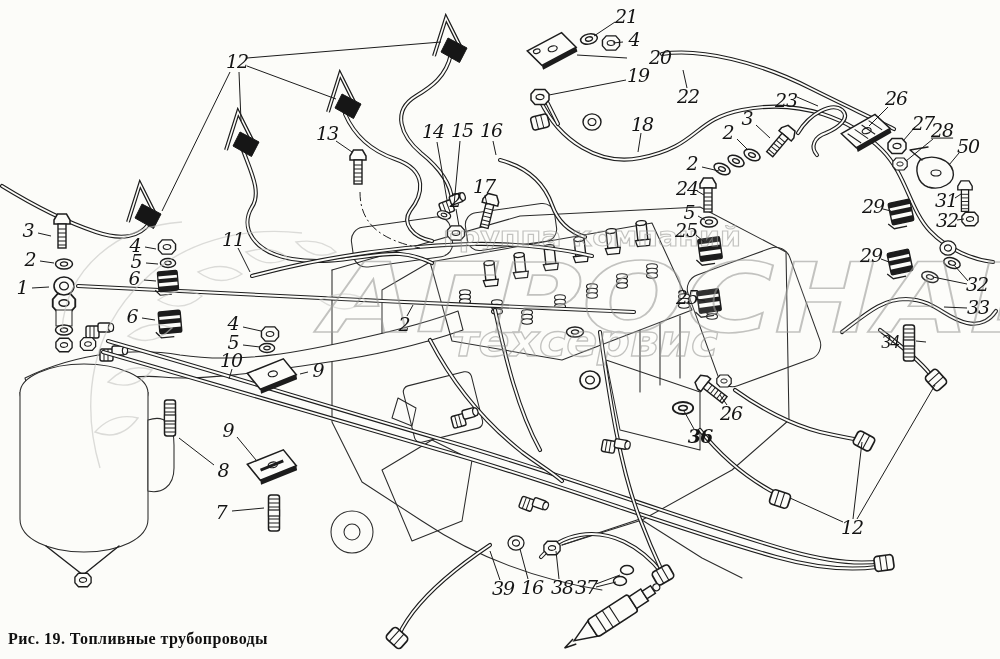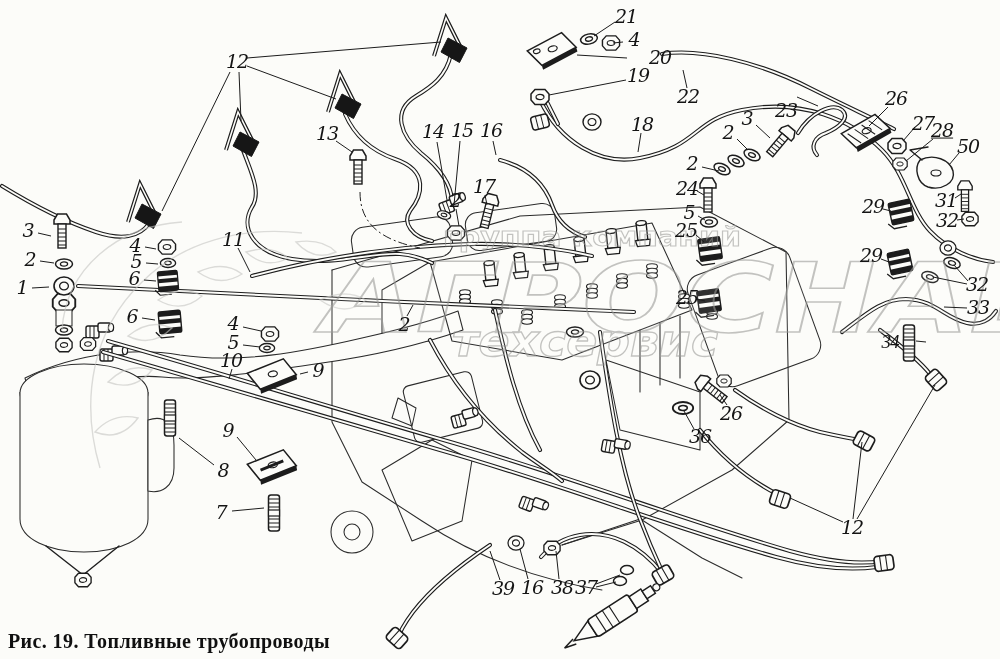--- a/index.html
+++ b/index.html
@@ -9,21 +9,21 @@
   #artwork{z-index:1;}
   #watermark{z-index:2;pointer-events:none;}
   #leaders{z-index:3;pointer-events:none;}
   #callouts{position:absolute;left:0;top:0;width:100%;height:100%;z-index:4;}
   .callout{position:absolute;transform:translate(-50%,-55%);
            font-family:"DejaVu Serif","Liberation Serif",serif;
            font-style:italic;font-size:19px;color:#141414;line-height:1;
            letter-spacing:-1px;white-space:nowrap;}
   .caption{position:absolute;left:8px;top:630px;z-index:5;
            font-family:"Liberation Serif","DejaVu Serif",serif;
-           font-weight:700;font-size:20px;color:#101010;letter-spacing:.4px;}
+           font-weight:700;font-size:16px;color:#101010;letter-spacing:.4px;}
   
   .ln{fill:none;stroke:#1f1f1f;stroke-width:1.4;stroke-linecap:round;stroke-linejoin:round;}
   .eng{fill:none;stroke:#2b2b2b;stroke-width:1.05;stroke-linecap:round;stroke-linejoin:round;}
   .engf{fill:#fcfcf9;stroke:#2b2b2b;stroke-width:1.05;stroke-linejoin:round;}
   .tubeO{fill:none;stroke:#1d1d1d;stroke-width:4.1;stroke-linecap:round;}
   .tubeI{fill:none;stroke:#fcfcf9;stroke-width:1.9;stroke-linecap:round;}
   .cl{fill:none;stroke:#222;stroke-width:1;stroke-dasharray:9 3 2 3;}
   #leaders line{stroke:#1c1c1c;stroke-width:1;}
   .wm{opacity:.6;}
   .wm text{fill:rgba(255,255,255,.15);stroke:#9d9d9a;font-family:"DejaVu Sans","Liberation Sans",sans-serif;font-weight:bold;}
@@ -416,21 +416,21 @@
       <div class="callout" style="left: 638px; top: 76px;">19</div>
       <div class="callout" style="left: 688px; top: 97px;">22</div>
       <div class="callout" style="left: 642px; top: 125px;">18</div>
       <div class="callout" style="left: 237px; top: 62px;">12</div>
       <div class="callout" style="left: 327px; top: 134px;">13</div>
       <div class="callout" style="left: 433px; top: 132px;">14</div>
       <div class="callout" style="left: 462px; top: 131px;">15</div>
       <div class="callout" style="left: 491px; top: 131px;">16</div>
       <div class="callout" style="left: 484px; top: 187px;">17</div>
       <div class="callout" style="left: 455px; top: 201px;">2</div>
-      <div class="callout" style="left: 786px; top: 111px; text-align: center;">23</div>
+      <div class="callout" style="left: 786px; top: 101px; text-align: center;">23</div>
       <div class="callout" style="left: 896px; top: 99px;">26</div>
       <div class="callout" style="left: 923px; top: 124px;">27</div>
       <div class="callout" style="left: 942px; top: 131px; text-decoration: underline;">28</div>
       <div class="callout" style="left: 968px; top: 147px;">50</div>
       <div class="callout" style="left: 747px; top: 119px;">3</div>
       <div class="callout" style="left: 728px; top: 133px;">2</div>
       <div class="callout" style="left: 692px; top: 164px;">2</div>
       <div class="callout" style="left: 687px; top: 189px;">24</div>
       <div class="callout" style="left: 689px; top: 213px;">5</div>
       <div class="callout" style="left: 686px; top: 231px;">25</div>
@@ -452,21 +452,21 @@
       <div class="callout" style="left: 132px; top: 317px;">6</div>
       <div class="callout" style="left: 233px; top: 324px;">4</div>
       <div class="callout" style="left: 233px; top: 343px;">5</div>
       <div class="callout" style="left: 231px; top: 361px;">10</div>
       <div class="callout" style="left: 318px; top: 371px;">9</div>
       <div class="callout" style="left: 228px; top: 431px;">9</div>
       <div class="callout" style="left: 223px; top: 471px;">8</div>
       <div class="callout" style="left: 221px; top: 513px;">7</div>
       <div class="callout" style="left: 404px; top: 325px;">2</div>
       <div class="callout" style="left: 731px; top: 414px;">26</div>
-      <div class="callout" style="left: 700px; top: 437px;">36</div>
+      <div class="callout" style="left: 700px; top: 437px; font-weight: bold;">36</div>
       <div class="callout" style="left: 503px; top: 589px;">39</div>
       <div class="callout" style="left: 532px; top: 588px;">16</div>
       <div class="callout" style="left: 562px; top: 588px;">38</div>
       <div class="callout" style="left: 586px; top: 588px;">37</div>
       <div class="callout" style="left: 852px; top: 528px;">12</div>
     </div>
 
   <div class="caption">Рис. 19. Топливные трубопроводы</div>
 </div>
 

